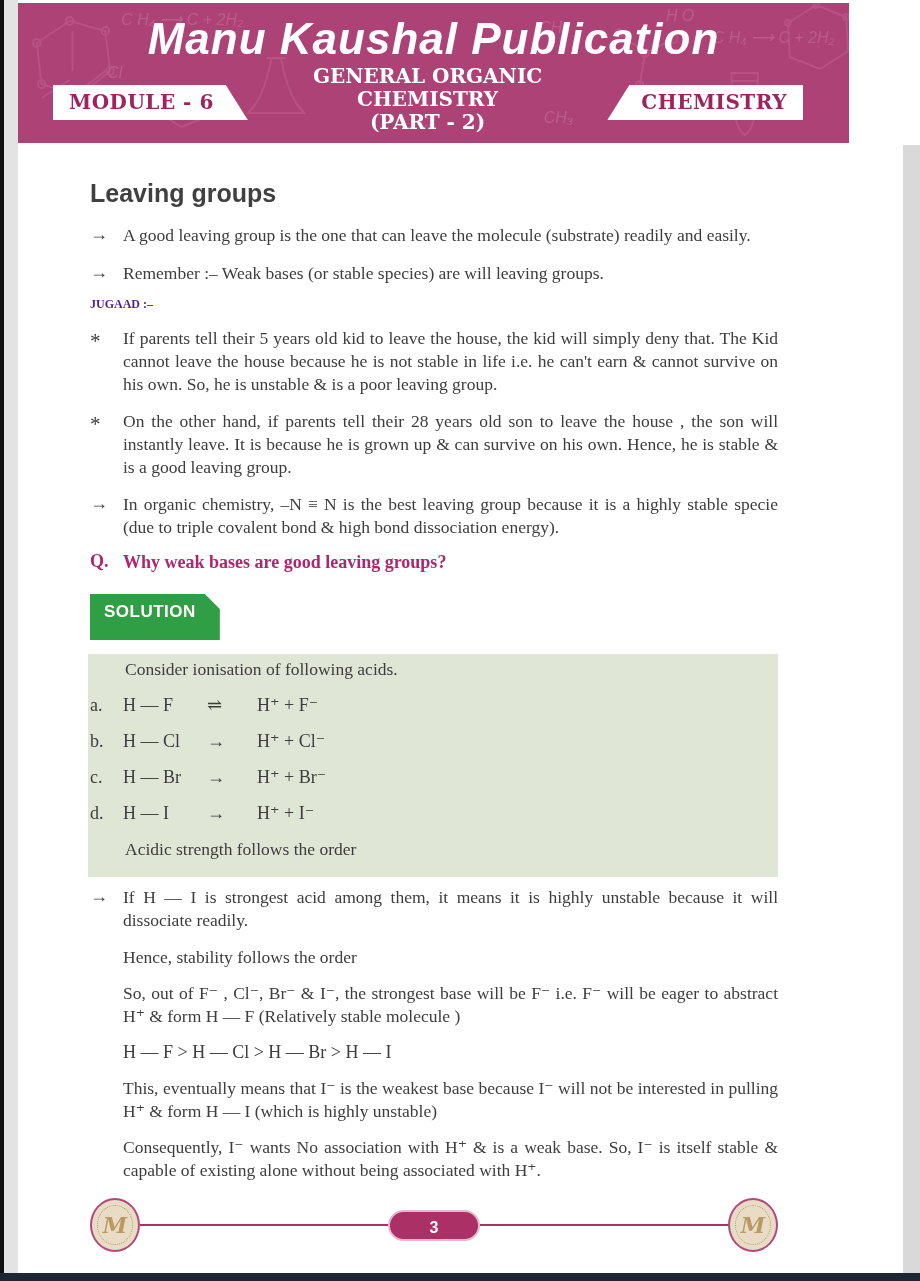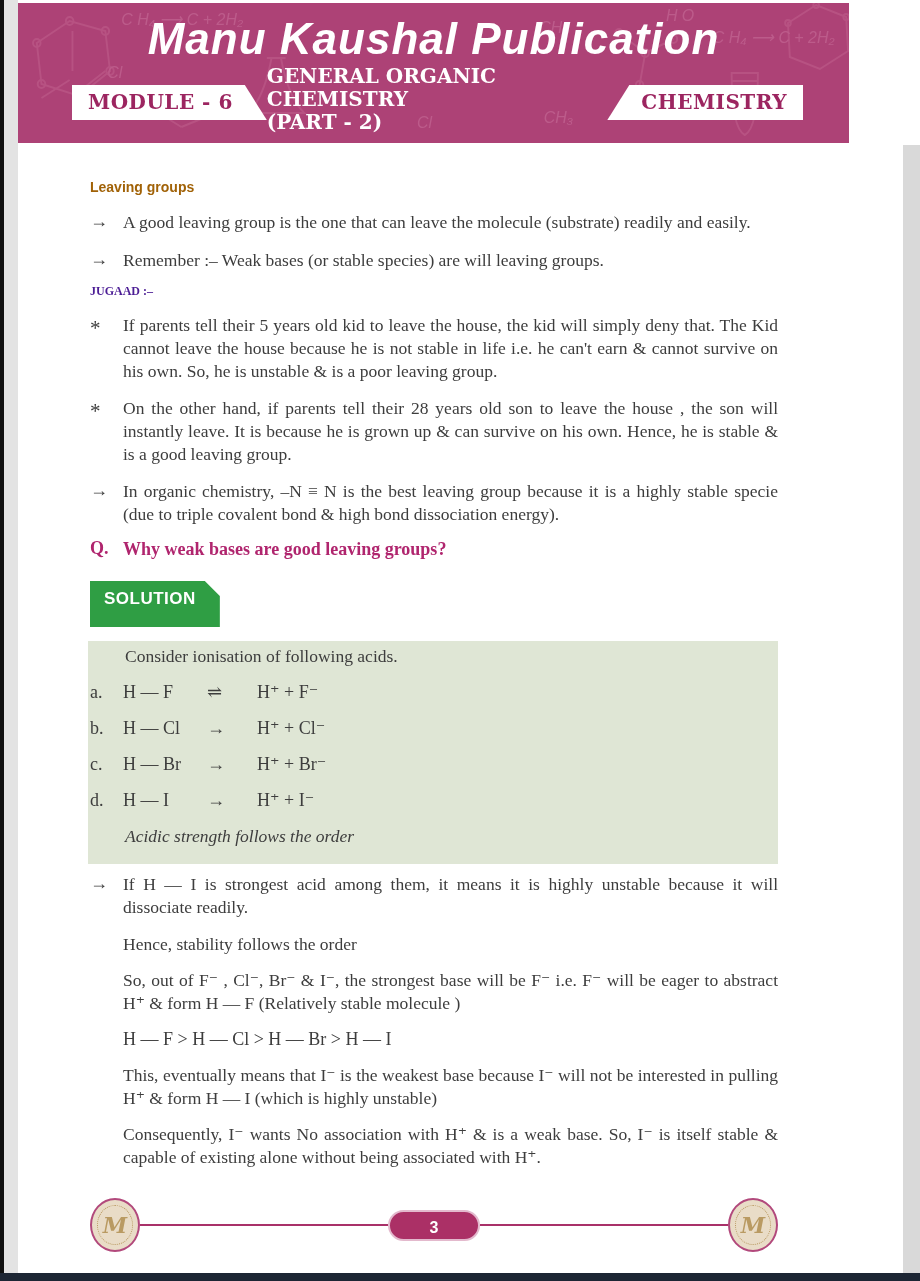--- a/index.html
+++ b/index.html
@@ -23,29 +23,29 @@
     position:relative; text-align:center; margin-top:14px;
     font-family:Liberation Sans, sans-serif; font-style:italic; font-weight:bold;
     font-size:44px; color:#ffffff; letter-spacing:1px; line-height:1;
   }
   .badge-row { position:absolute; left:0; right:0; bottom:9px; display:flex; align-items:center; }
   .badge {
     background:#ffffff; color:#9c2560; font-family:"DejaVu Serif",serif;
     font-weight:bold; font-size:20px; letter-spacing:.5px; line-height:1;
     padding:7px 16px 8px 16px; box-sizing:border-box;
   }
-  .badge-module { margin-left:54px; padding-right:34px; clip-path:polygon(0 0, calc(100% - 22px) 0, 100% 100%, 0 100%); }
+  .badge-module { margin-left:35px; padding-right:34px; clip-path:polygon(0 0, calc(100% - 22px) 0, 100% 100%, 0 100%); }
   .badge-chem   { margin-right:46px; padding-left:34px;  clip-path:polygon(22px 0, 100% 0, 100% 100%, 0 100%); }
-  .header-center { flex:1; color:#ffffff; font-family:"DejaVu Serif",serif; font-weight:bold; font-size:20px; line-height:23px; margin-top:-6px; }
+  .header-center { flex:1; text-align:center; color:#ffffff; font-family:"DejaVu Serif",serif; font-weight:bold; font-size:20px; line-height:23px; margin-top:-6px; }
 
   
   .content { padding:0 71px 0 72px; }
   .sec-heading {
     margin-top:36px; font-family:"Liberation Sans","DejaVu Sans",sans-serif;
-    font-weight:bold; font-size:14px; color:#a16207;
+    font-weight:bold; font-size:25px; color:#404040;
   }
   .row { display:flex; align-items:flex-start; }
   .marker { width:33px; flex-shrink:0; font-size:18px; color:#3d3d3d; }
   .marker-star { font-size:21px; line-height:1; padding-top:4px; }
   .ptext { flex:1; font-size:17.5px; line-height:23px; }
   .just { text-align:justify; }
   .b { font-weight:normal; }
   .mt16 { margin-top:16px; } .mt15 { margin-top:15px; } .mt14 { margin-top:14px; }
   .mt13 { margin-top:13px; }
   .jugaad { margin-top:12px; font-weight:bold; font-size:12px; color:#4c1d95; }
@@ -61,21 +61,21 @@
 
   .green-box {
     margin-top:14px; margin-left:-2px; margin-right:0; background:#dfe6d5;
     padding:4px 20px 16px 2px; box-sizing:border-box;
   }
   .box-intro { margin-left:35px; font-size:17.5px; line-height:23px; }
   .reaction { display:flex; margin-top:13px; font-size:18px; line-height:23px; }
   .r-label { width:33px; flex-shrink:0; }
   .r-lhs   { width:84px; flex-shrink:0; }
   .r-arrow { width:50px; flex-shrink:0; }
-  .box-caption { margin-left:35px; margin-top:13px; font-size:17.5px; line-height:23px;font-style:italic; }
+  .box-caption { margin-left:35px; margin-top:13px; font-size:17.5px; line-height:23px; }
   .box-order   { margin-left:35px; margin-top:13px; font-size:18px; line-height:24px; }
 
   .indent { margin-left:33px; font-size:17.5px; line-height:23px; }
 
   
   .footer { position:absolute; left:72px; right:71px; top:1198px; display:flex; align-items:center; }
   .medallion {
     width:50px; height:54px; border-radius:50%; background:#e9dcc7;
     border:2px solid #b2497c; box-sizing:border-box; flex-shrink:0;
     display:flex; align-items:center; justify-content:center; position:relative;

